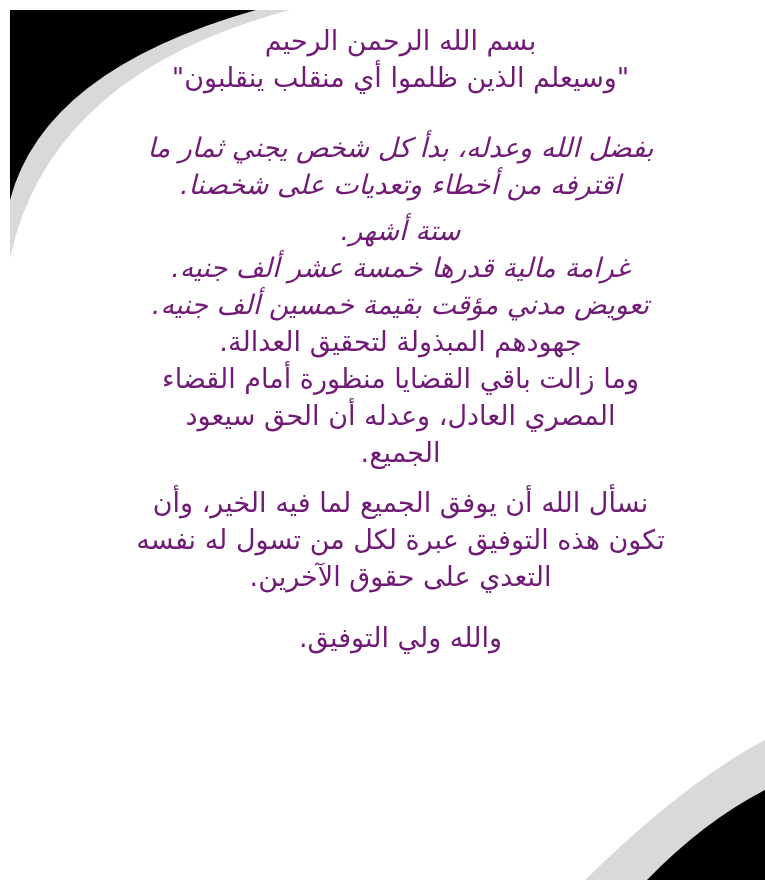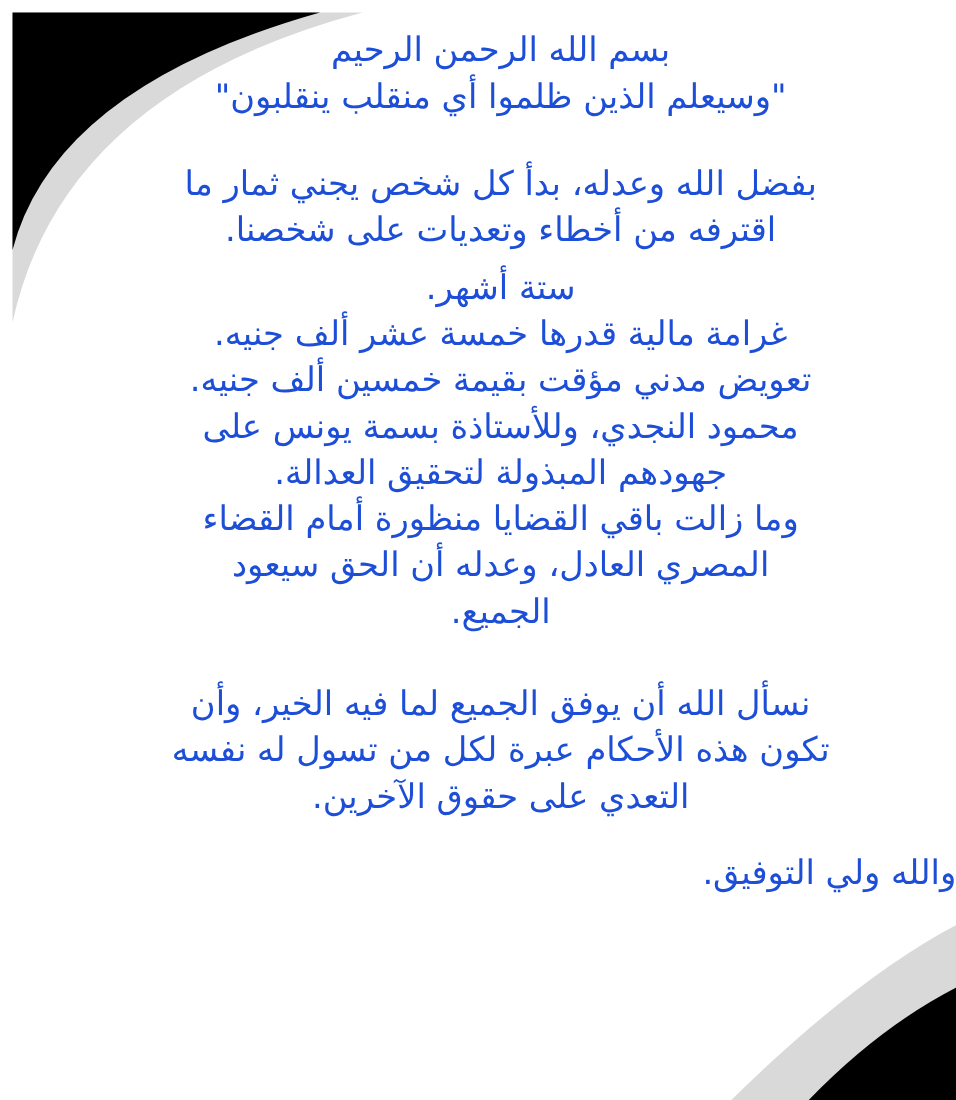--- a/index.html
+++ b/index.html
@@ -26,71 +26,70 @@
     left: 0;
     right: 0;
     padding: 22px 0 0 36px; 
     direction: rtl;
     text-align: center;
     color: #161616;
     font-size: 27px;
     line-height: 37px;
   }
   .block { margin: 0; }
-  .block-intro   { margin-top: 33px; }
-  .block-verdict { margin-top: 9px; }
-  .block-prayer  { margin-top: 37px; }
-  .block-signoff { margin-top: 24px; text-align: right; }
+  .block-intro   { margin-top: 33px; font-style: italic; }
+  .block-verdict { margin-top: 9px; font-style: italic; }
+  .block-prayer  { margin-top: 13px; }
+  .block-signoff { margin-top: 24px; }
   .line { white-space: nowrap; }
 </style>
 </head>
 <body style="background: rgb(255, 255, 255);">
 
 <svg class="corner corner-tl" width="300" height="270" viewBox="0 0 300 270" aria-hidden="true">
   <path d="M 10,10 L 290,10 Q 50,74 10,258 Z" fill="#d9d9d9"></path>
   <path d="M 10,10 L 256,10 Q 44,70 10,200 Z" fill="#000000"></path>
 </svg>
 
 <svg class="corner corner-br" width="300" height="270" viewBox="0 0 300 270" aria-hidden="true">
   <path d="M 300,130 Q 220,172 120,270 L 300,270 Z" fill="#d9d9d9"></path>
   <path d="M 300,180 Q 238,212 182,270 L 300,270 Z" fill="#000000"></path>
 </svg>
 
-<div class="statement" dir="rtl" style="color: #1d4ed8;">
+<div class="statement" dir="rtl" style="color: #701a75;">
 
   <div class="block">
     <div class="line">بسم الله الرحمن الرحيم</div>
     <div class="line">"وسيعلم الذين ظلموا أي منقلب ينقلبون"</div>
   </div>
 
   <div class="block block-intro">
     <div class="line">بفضل الله وعدله، بدأ كل شخص يجني ثمار ما</div>
     <div class="line">اقترفه من أخطاء وتعديات على شخصنا.</div>
   </div>
 
   <div class="block block-verdict">
     <div class="line">ستة أشهر.</div>
     <div class="line">غرامة مالية قدرها خمسة عشر ألف جنيه.</div>
     <div class="line">تعويض مدني مؤقت بقيمة خمسين ألف جنيه.</div>
   </div>
 
   <div class="block">
-    <div class="line">محمود النجدي، وللأستاذة بسمة يونس على</div>
     <div class="line">جهودهم المبذولة لتحقيق العدالة.</div>
   </div>
 
   <div class="block">
     <div class="line">وما زالت باقي القضايا منظورة أمام القضاء</div>
     <div class="line">المصري العادل، وعدله أن الحق سيعود</div>
     <div class="line">الجميع.</div>
   </div>
 
   <div class="block block-prayer">
     <div class="line">نسأل الله أن يوفق الجميع لما فيه الخير، وأن</div>
-    <div class="line">تكون هذه الأحكام عبرة لكل من تسول له نفسه</div>
+    <div class="line">تكون هذه التوفيق عبرة لكل من تسول له نفسه</div>
     <div class="line">التعدي على حقوق الآخرين.</div>
   </div>
 
   <div class="block block-signoff">
     <div class="line">والله ولي التوفيق.</div>
   </div>
 
 </div>
 
 </body></html>

